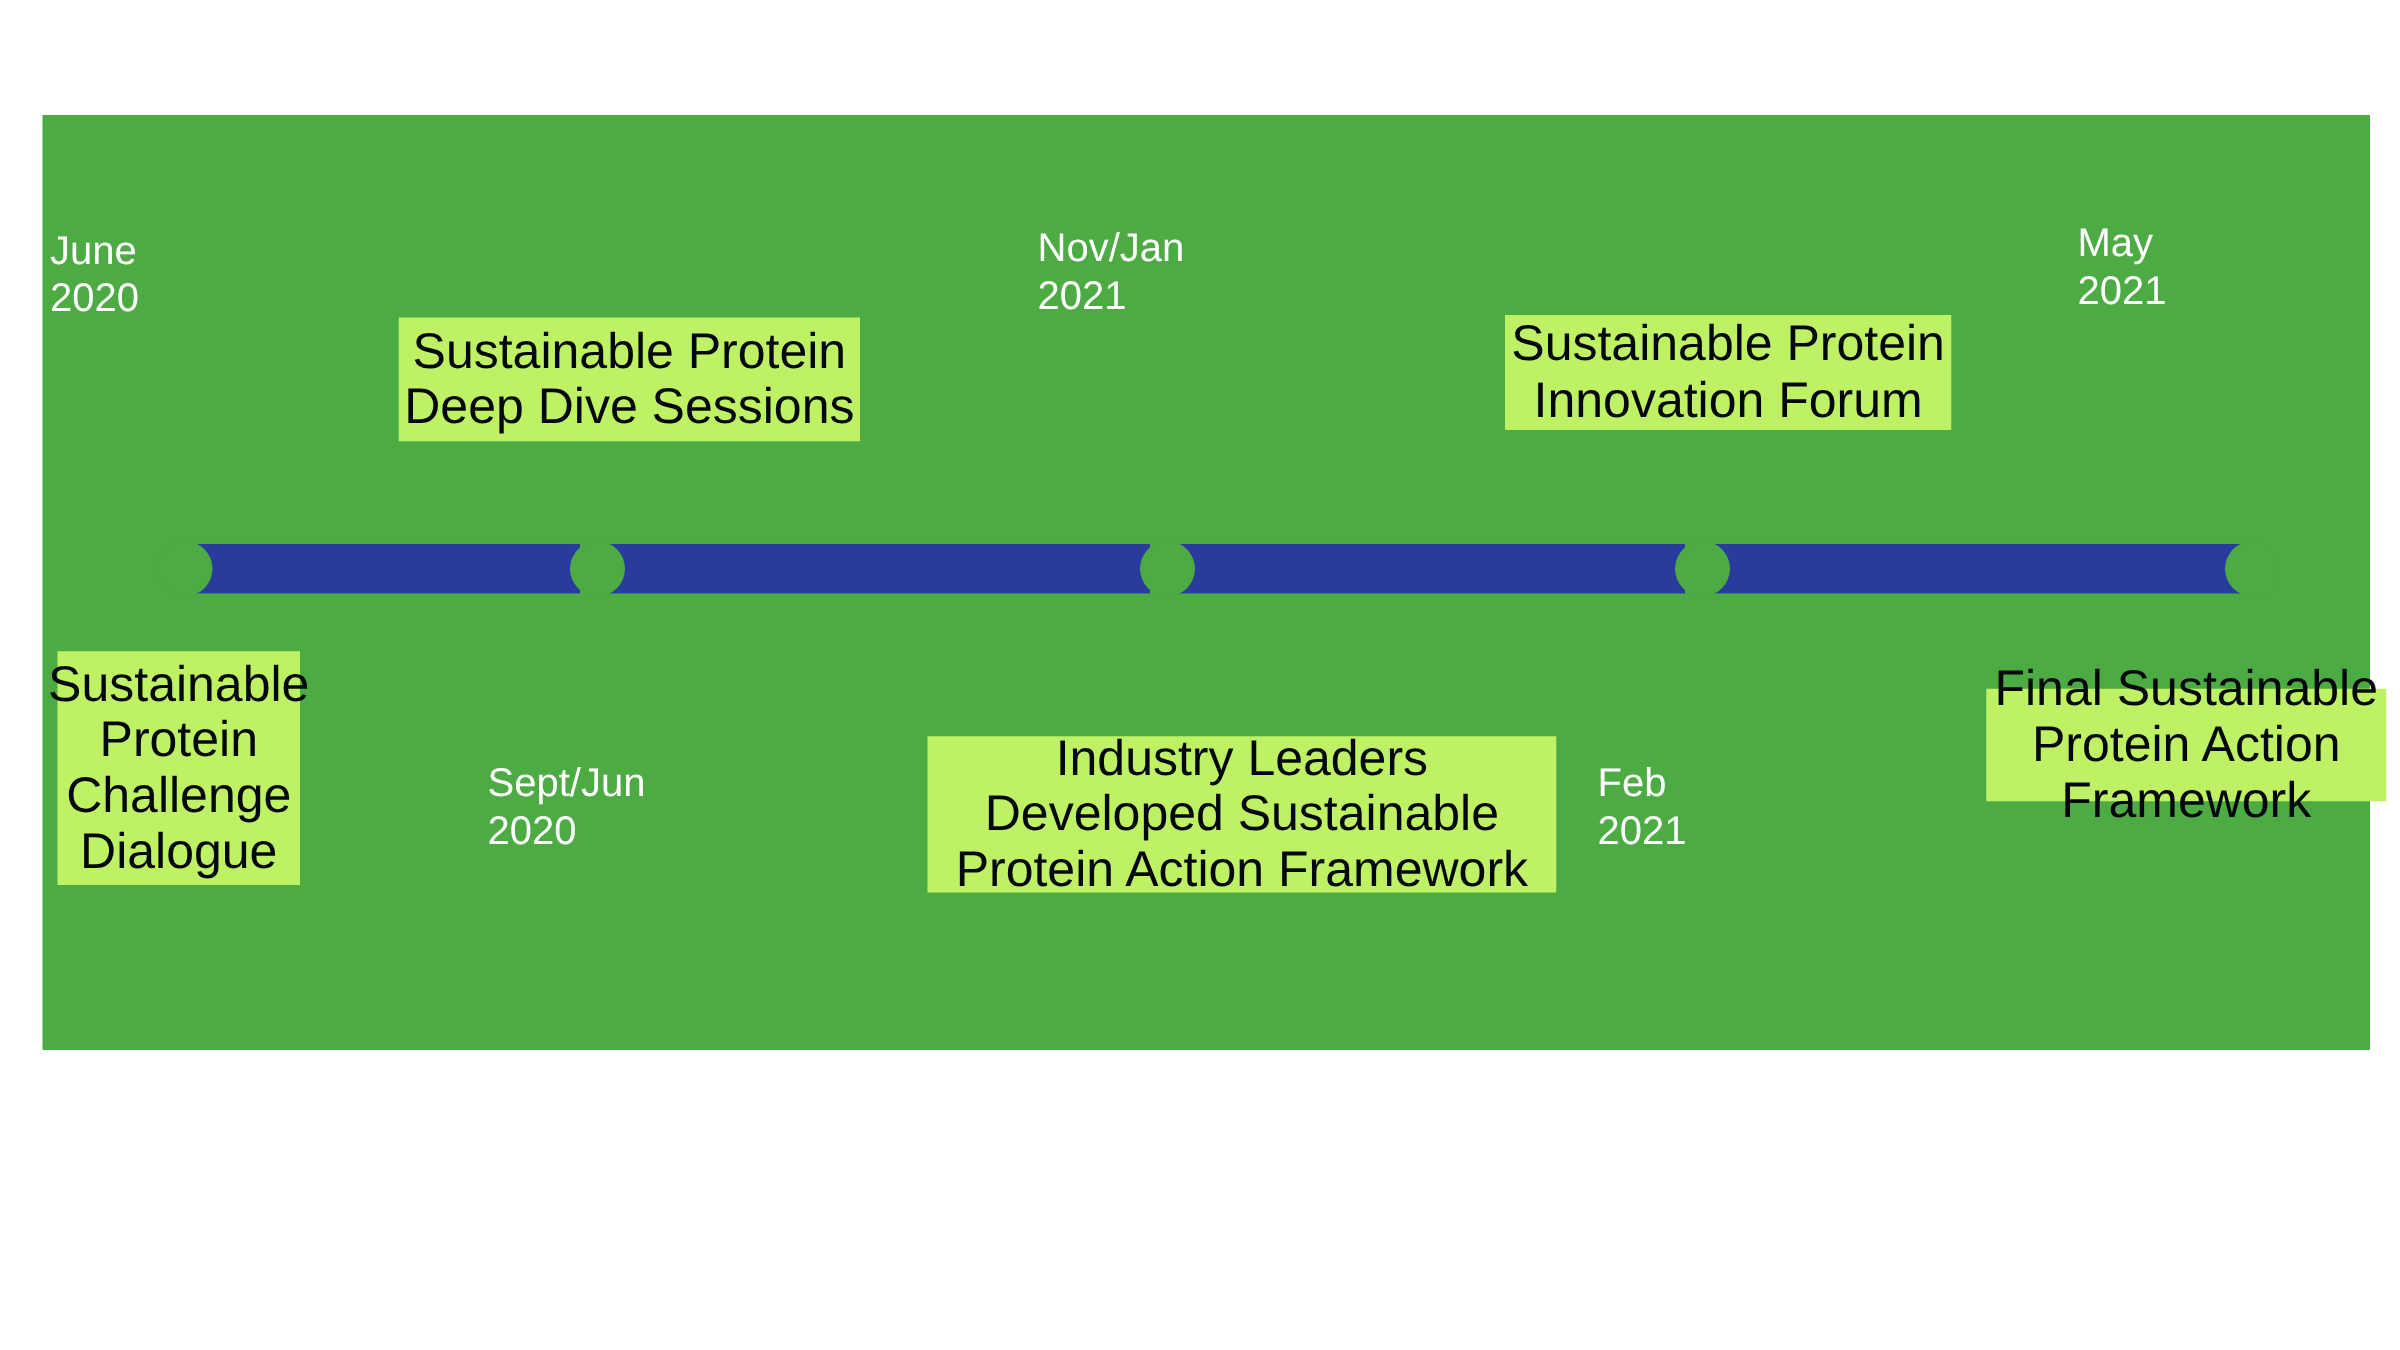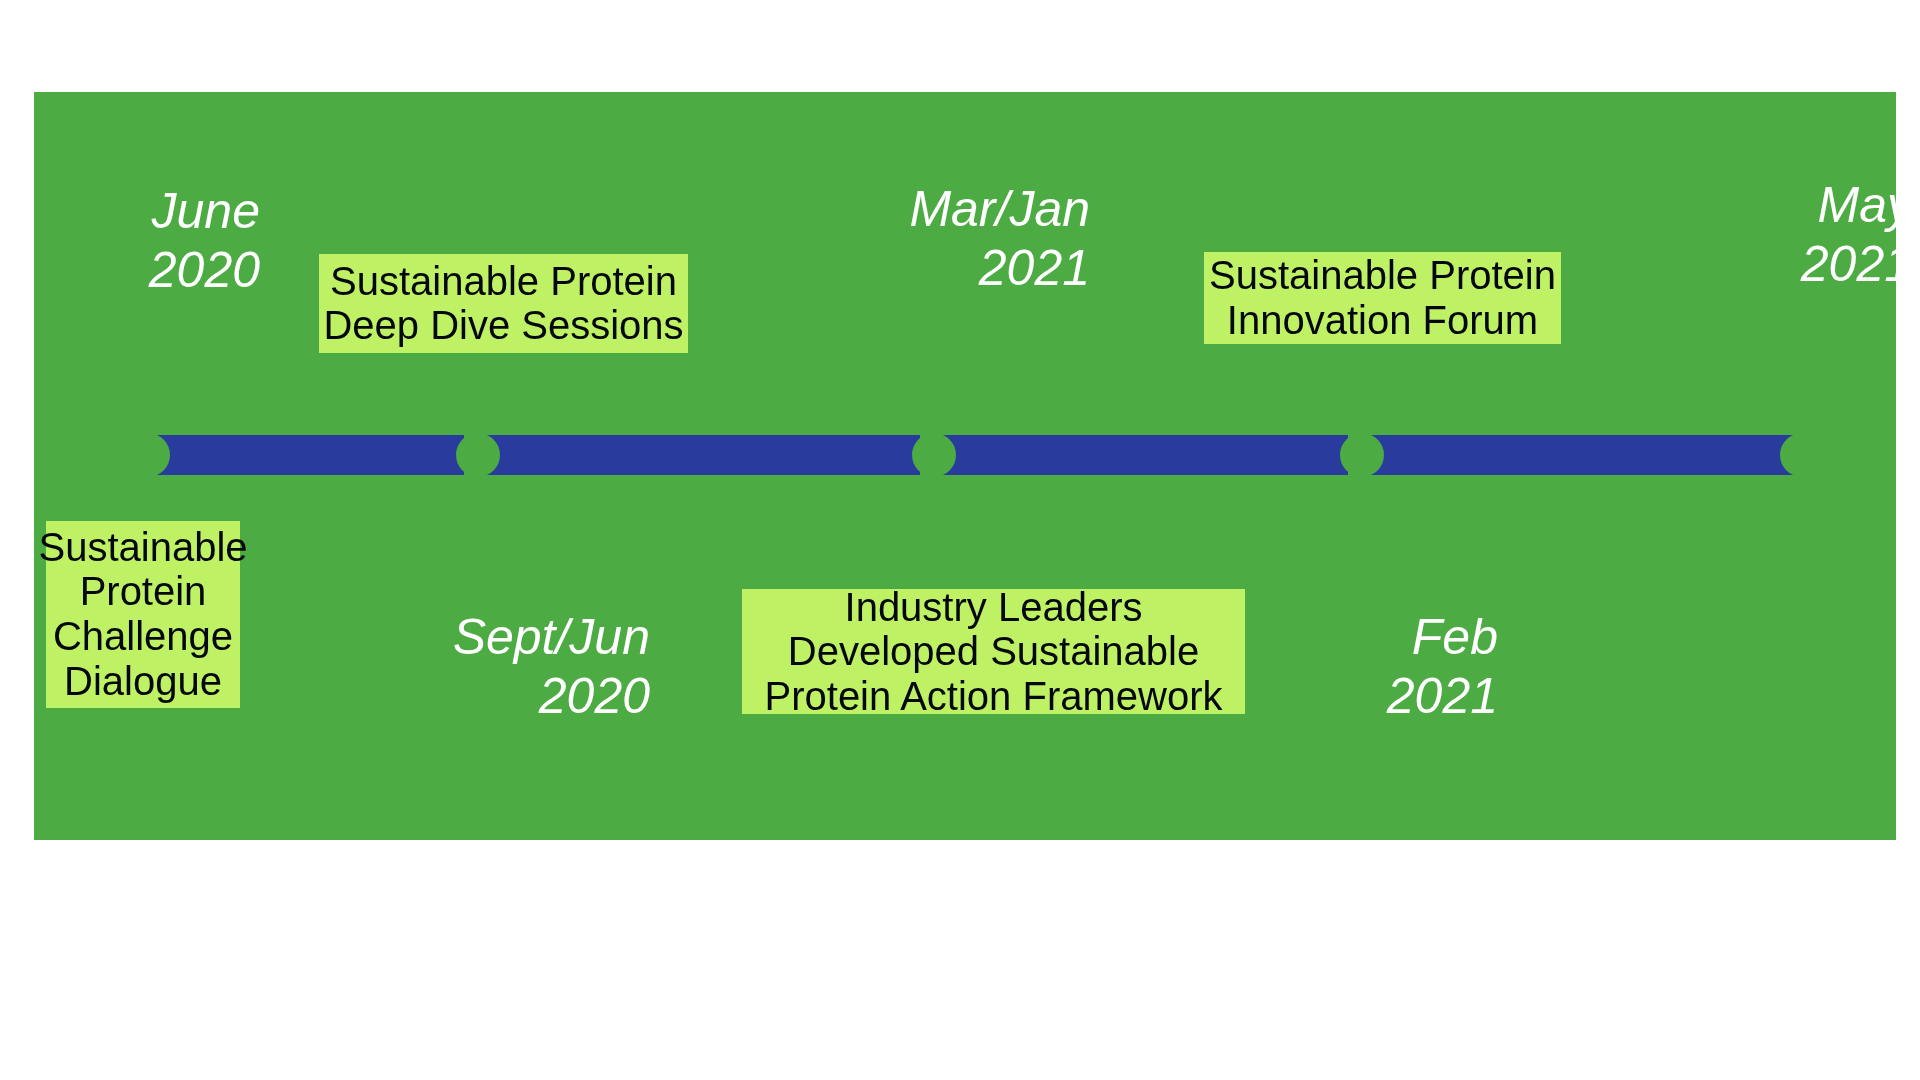--- a/index.html
+++ b/index.html
@@ -26,27 +26,26 @@
     top: 92px;
     width: 1862px;
     height: 748px;
     background: #4CAB42;
   }
 
   
   .date-label {
     position: absolute;
     color: #ffffff;
-    font-size: 50px;
+    font-size: 32px;
     line-height: 1.18;
-    text-align: right;
+    text-align: left;
     white-space: pre-line;
     font-family: "Liberation Sans", sans-serif;
     letter-spacing: 0px;
-    font-style: italic;
   }
   .date-june   { left: 40px;   top: 182px;  width: 220px; }
   .date-novjan { left: 830px;  top: 180px;  width: 260px; }
   .date-march  { left: 1662px; top: 176px;  width: 250px; }
   .date-sepoct { left: 390px;  top: 608px;  width: 260px; }
   .date-jan    { left: 1278px; top: 608px;  width: 220px; }
 
   
   .redaction {
     position: absolute;
@@ -139,21 +138,21 @@
 </head>
 <body>
 
 <div id="stage">
 
   <div class="panel"></div>
 
   <div class="date-label date-june">June
 2020</div>
 
-  <div class="date-label date-novjan">Mar/Jan
+  <div class="date-label date-novjan">Nov/Jan
 2021</div>
 
   <div class="date-label date-march">May
 2021</div>
 
   <div class="date-label date-sepoct">Sept/Jun
 2020</div>
 
   <div class="date-label date-jan">Feb
 2021</div>
@@ -187,14 +186,19 @@
 Challenge
 Dialogue</div>
   </div>
 
   <div class="redaction rb-industry">
     <div class="rtext">Industry Leaders
 Developed Sustainable
 Protein Action Framework</div>
   </div>
 
+  <div class="redaction rb-final">
+    <div class="rtext">Final Sustainable
+Protein Action
+Framework</div>
+  </div>
 
 </div>
 
 </body></html>

